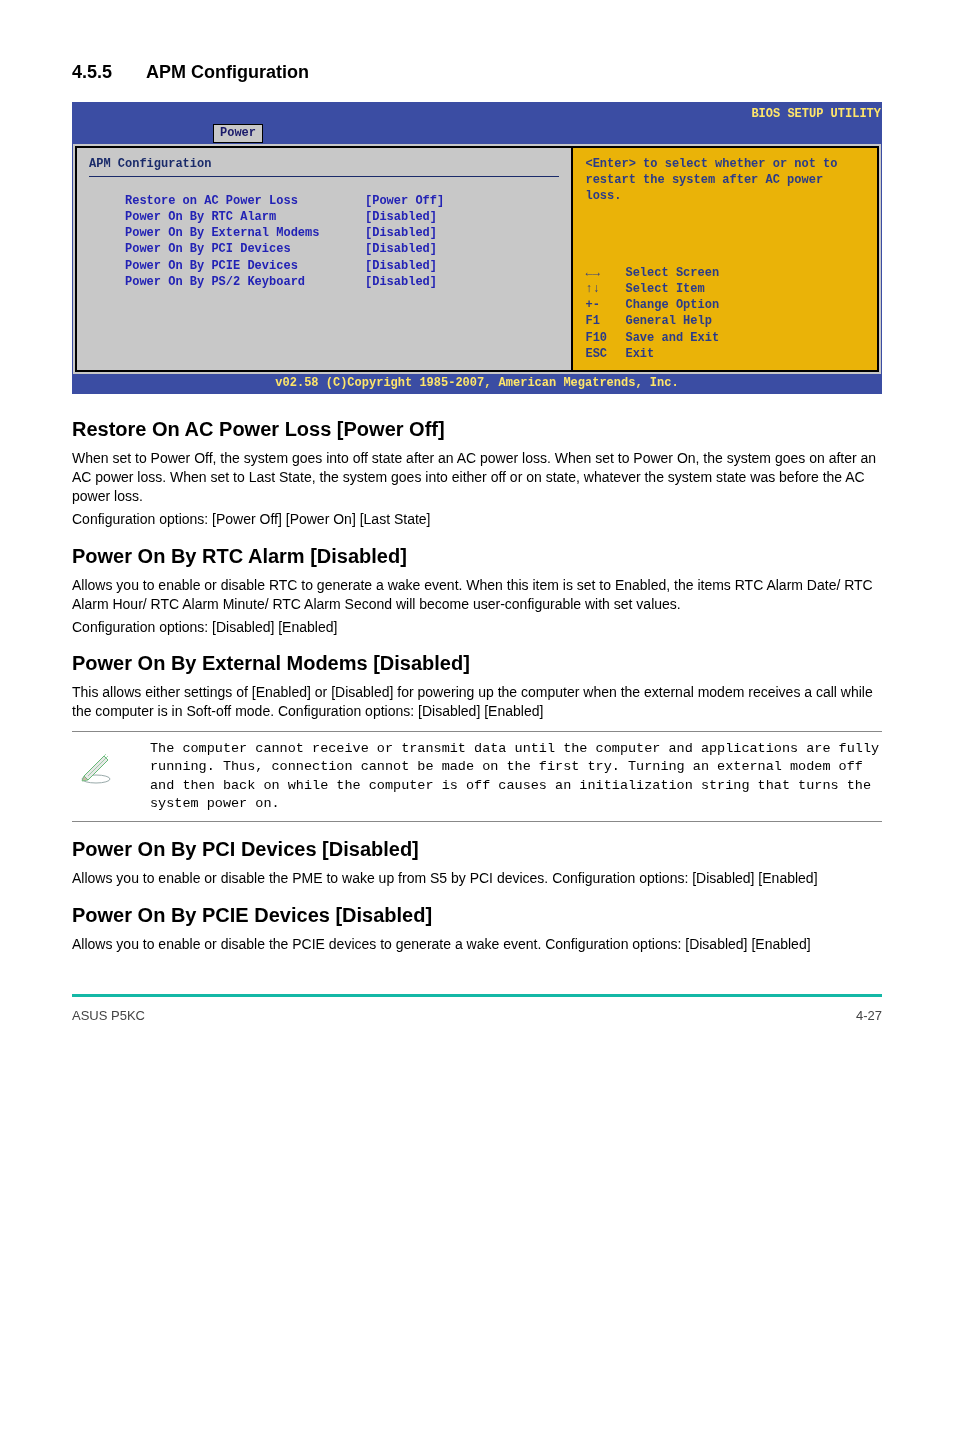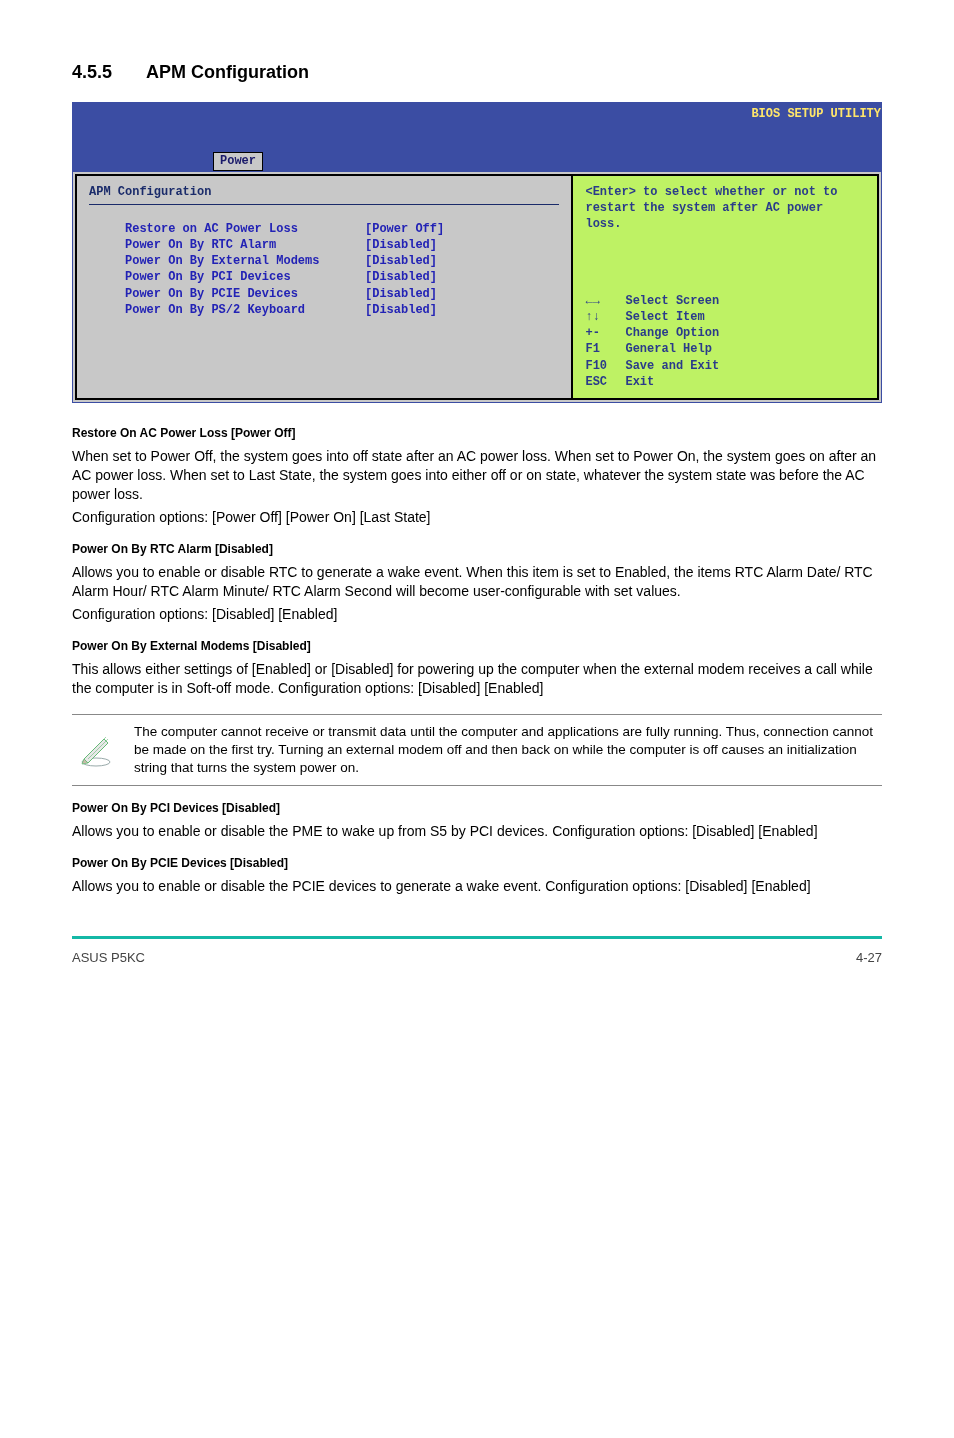--- a/index.html
+++ b/index.html
@@ -49,21 +49,20 @@
     margin-top: -1px;
     margin-bottom: 2px;
   }
   .bios-tab {
     background: #c8c8c8;
     color: #1a1a6a;
     padding: 0 6px;
     border: 1px solid #000;
     position: relative;
     top: 1px;
-    margin-top: 28px;
   }
   .bios-body {
     display: flex;
     background: #c8c8c8;
     border: 2px solid #c8c8c8;
   }
   .bios-left {
     flex: 0 0 62%;
     background: #c8c8c8;
     border: 2px solid #000;
@@ -83,21 +82,21 @@
   .bios-row {
     display: flex;
     color: #2222b5;
     padding-left: 36px;
   }
   .bios-row .label {
     flex: 0 0 240px;
   }
   .bios-right {
     flex: 1;
-    background: #bef264;
+    background: #eab308;
     border: 2px solid #000;
     border-left: none;
     padding: 8px 12px;
     color: #2a2a8a;
     display: flex;
     flex-direction: column;
     justify-content: space-between;
   }
   .bios-help-top {
     color: #2a3b8a;
@@ -114,38 +113,39 @@
     flex: 0 0 40px;
   }
   .bios-footer {
     text-align: center;
     color: #ffe66a;
     background: #3b4da3;
     padding: 1px 0 2px 0;
   }
 
   h2.setting-heading {
-    font-size: 12px;
+    font-size: 20px;
     font-weight: bold;
     margin-top: 14px;
     margin-bottom: 6px;
   }
   p.body-text {
     font-size: 14px;
     margin-bottom: 4px;
   }
 
   .note-block {
     display: flex;
     align-items: flex-start;
     border-top: 1px solid #888;
     border-bottom: 1px solid #888;
     padding: 8px 0;
-    margin: 16px 0 8px 0;
-    gap: 14px;
+    margin: 10px 0 8px 0;
+    gap: 30px;
+    font-family: Liberation Mono, monospace;
   }
   .note-icon {
     flex: 0 0 48px;
     display: flex;
     align-items: center;
     justify-content: center;
     padding-top: 6px;
   }
   .note-text {
     flex: 1;
@@ -227,20 +227,21 @@
             <span class="kb-key">F10</span>
             <span>Save and Exit</span>
           </div>
         <div class="kb-row">
             <span class="kb-key">ESC</span>
             <span>Exit</span>
           </div>
       </div>
     </div>
   </div>
+  <div class="bios-footer">v02.58 (C)Copyright 1985-2007, American Megatrends, Inc.</div>
 </div>
 
 <h2 class="setting-heading">Restore On AC Power Loss [Power Off]</h2>
 <p class="body-text">When set to Power Off, the system goes into off state after an AC power loss. When set to Power On, the system goes on after an AC power loss. When set to Last State, the system goes into either off or on state, whatever the system state was before the AC power loss.</p>
 <p class="body-text">Configuration options: [Power Off] [Power On] [Last State]</p>
 
 <h2 class="setting-heading">Power On By RTC Alarm [Disabled]</h2>
 <p class="body-text">Allows you to enable or disable RTC to generate a wake event. When this item is set to Enabled, the items RTC Alarm Date/ RTC Alarm Hour/ RTC Alarm Minute/ RTC Alarm Second will become user-configurable with set values.</p>
 <p class="body-text">Configuration options: [Disabled] [Enabled]</p>
 

